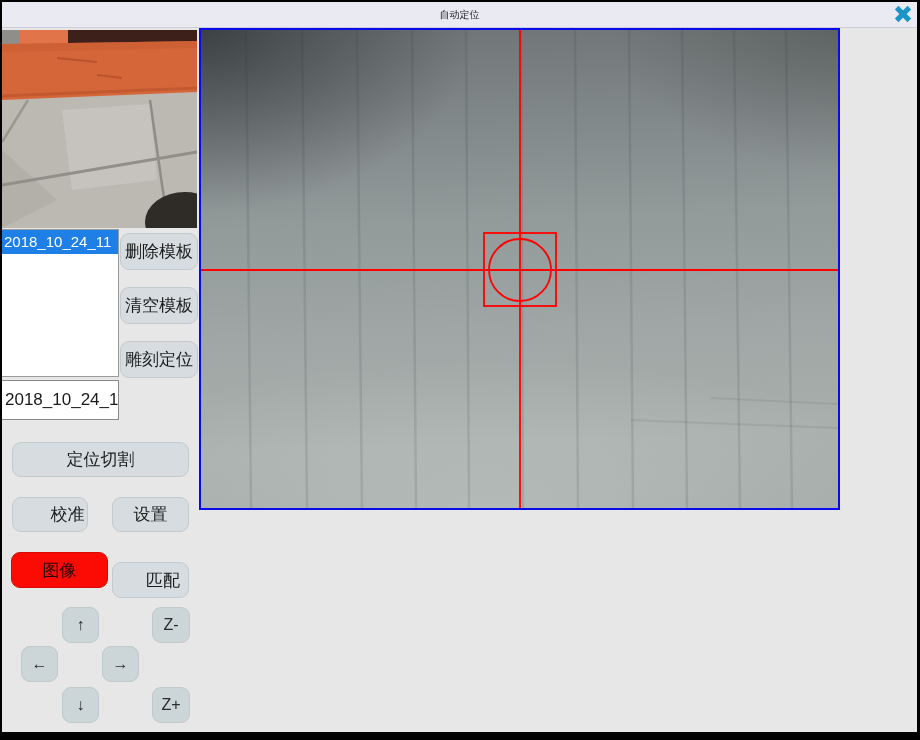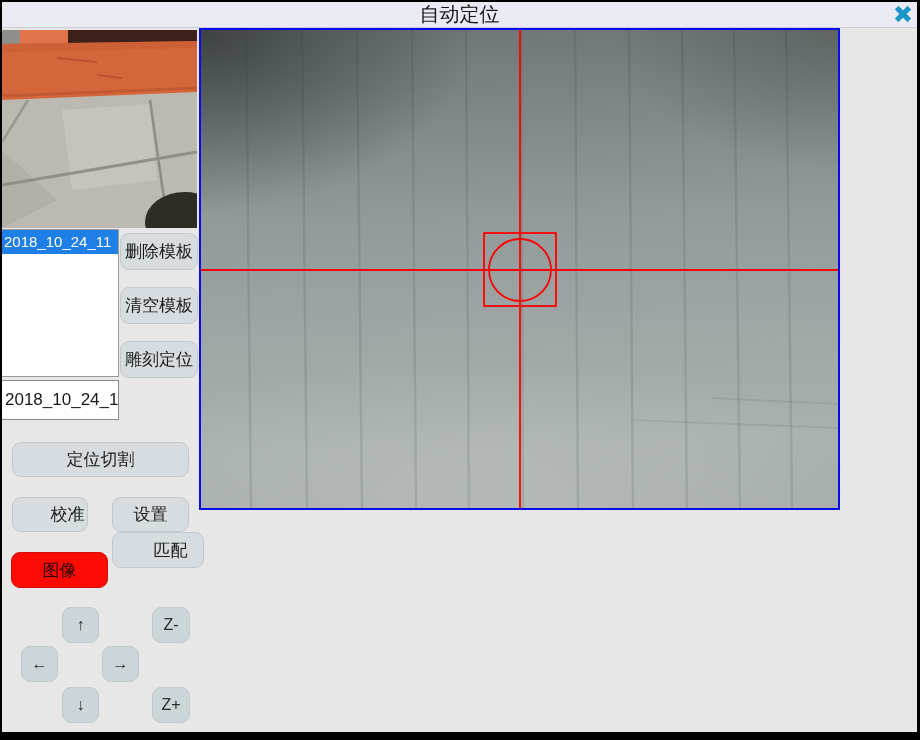--- a/index.html
+++ b/index.html
@@ -17,21 +17,21 @@
   .frame-left   { position:absolute; left:0; top:0; width:2px; height:740px; background:#000; }
   .frame-right  { position:absolute; right:0; top:0; width:3px; height:740px; background:#000; }
   .frame-bottom { position:absolute; left:0; bottom:0; width:920px; height:8px; background:#000; }
 
   
   .titlebar {
     position:absolute; left:2px; top:2px; width:915px; height:26px;
     background:#eaeaf3; border-bottom:1px solid #cdced9;
     display:flex; align-items:center; justify-content:center;
   }
-  .title-text { font-size:20px; color:#15151a; }
+  .title-text { font-size:10px; color:#15151a; }
   .close-btn {
     position:absolute; right:6px; top:3px; width:22px; height:22px;
     cursor:pointer; display:flex; align-items:center; justify-content:center;
   }
   .close-x { position:relative; width:18px; height:18px; }
   .close-x::before, .close-x::after {
     content:""; position:absolute; left:50%; top:50%;
     width:18px; height:5px; background:#1b95c5;
   }
   .close-x::before { transform:translate(-50%,-50%) rotate(45deg); }
@@ -74,21 +74,21 @@
   .tbtn { left:120px; width:78px; height:37px; }
   #btn-delete  { top:233px; }
   #btn-clear   { top:287px; }
   #btn-engrave { top:341px; }
   #btn-add     { top:386px; }
 
   #btn-cut      { left:12px;  top:442px; width:177px; height:35px; }
   #btn-cal      { left:12px;  top:497px; width:76px;  height:35px;padding-left:35px; }
   #btn-set      { left:112px; top:497px; width:77px;  height:35px; }
   #btn-img      { left:11px;  top:552px; width:97px;  height:36px; }
-  #btn-match    { left:112px; top:532px; width:92px;  height:36px;padding-left:25px; }
+  #btn-match    { left:112px; top:562px; width:77px;  height:36px;padding-left:25px; }
 
   .jog { width:37px; height:36px; font-size:16px; color:#2c2c2c; background:#ccd5d8; border-color:#c0c9cc; }
   #jog-up    { left:62px;  top:607px; }
   #jog-zm    { left:152px; top:607px; width:38px; }
   #jog-left  { left:21px;  top:646px; }
   #jog-right { left:102px; top:646px; }
   #jog-down  { left:62px;  top:687px; }
   #jog-zp    { left:152px; top:687px; width:38px; }
 
   

